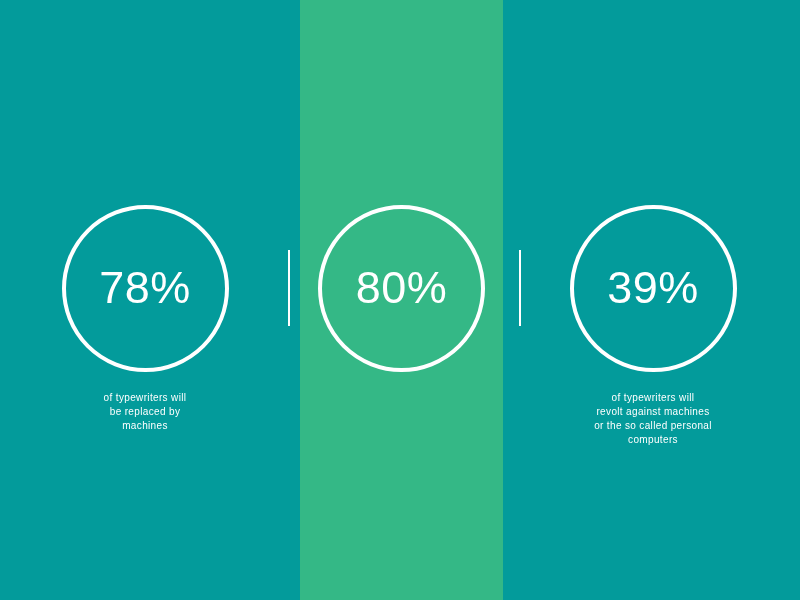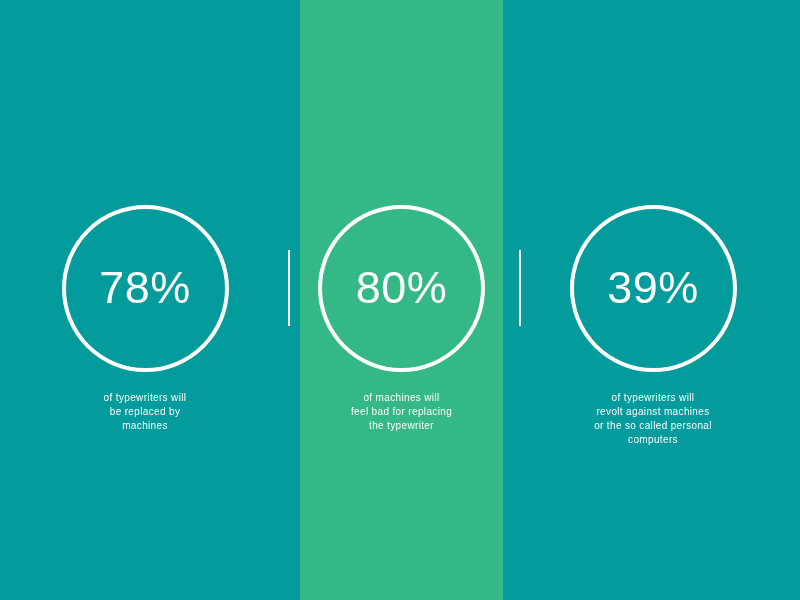--- a/index.html
+++ b/index.html
@@ -113,23 +113,20 @@
     <div class="caption">of typewriters will
 be replaced by
 machines</div>
   </div>
 
   <div class="stat s2">
     <div class="ring-wrap">
       <div class="ring"></div>
       <div class="pct">80%</div>
     </div>
-    <div class="caption">of machines will
-feel bad for replacing
-the typewriter</div>
   </div>
 
   <div class="stat s3">
     <div class="ring-wrap">
       <div class="ring"></div>
       <div class="pct">39%</div>
     </div>
     <div class="caption">of typewriters will
 revolt against machines
 or the so called personal

